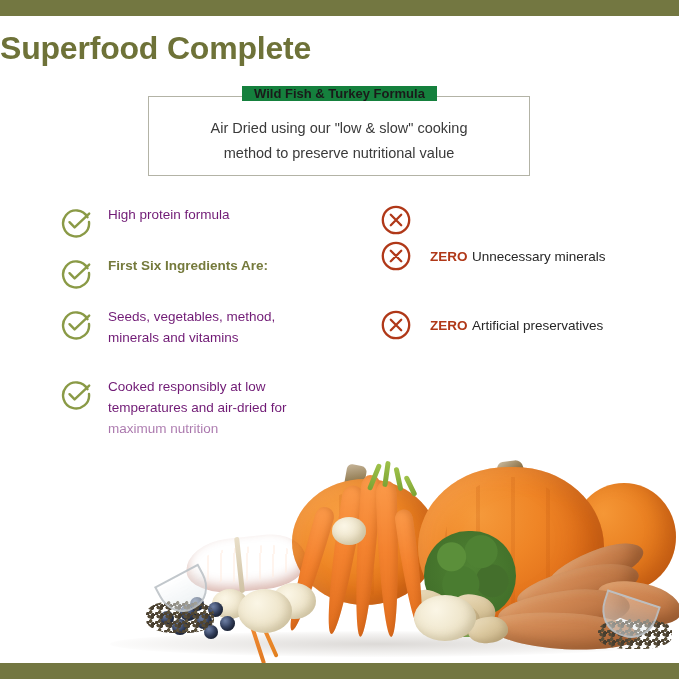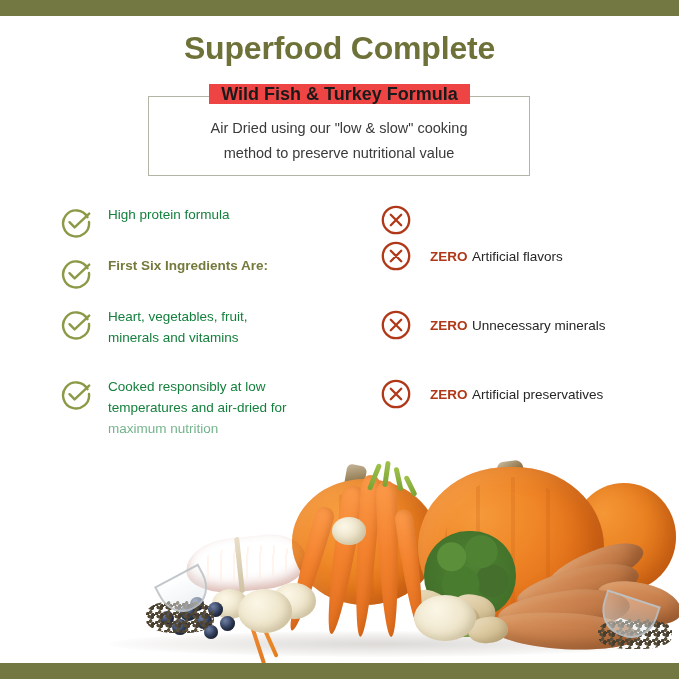--- a/index.html
+++ b/index.html
@@ -28,21 +28,21 @@
   .bar-bottom {
     position: absolute;
     left: 0; right: 0; bottom: 0;
     height: 16px;
     background: #737741;
   }
   .title {
     position: absolute;
     left: 0; right: 0;
     top: 30px;
-    text-align: center;
+    text-align: left;
     color: #6e7238;
     font-size: 32px;
     font-weight: bold;
     letter-spacing: -0.2px;
   }
   .formula-box {
     position: absolute;
     left: 148px;
     top: 96px;
     width: 382px;
@@ -51,23 +51,23 @@
     box-sizing: border-box;
   }
   .formula-title {
     position: absolute;
     left: 0; right: 0;
     top: 84px;
     text-align: center;
     z-index: 4;
   }
   .formula-title span {
-    background: #ef4444;
+    background: #15803d;
     color: #1a1a1a;
-    font-size: 18px;
+    font-size: 13px;
     font-weight: bold;
     padding: 0 12px;
   }
   .formula-desc {
     position: absolute;
     left: 152px;
     width: 374px;
     top: 116px;
     text-align: center;
     color: #3a3a3a;
@@ -94,21 +94,21 @@
   .item .ico {
     position: absolute;
     left: 0;
     top: 2px;
     width: 32px;
     height: 32px;
   }
   .item .txt {
     font-size: 13.5px;
     line-height: 21px;
-    color: #15803d;
+    color: #701a75;
   }
   .item .head {
     display: block;
     font-size: 13.5px;
     line-height: 21px;
     color: #757a3c;
     font-weight: bold;
   }
   .zero-item {
     position: relative;
@@ -370,21 +370,21 @@
       <span class="head">First Six Ingredients Are:</span>
     </div>
 
     <div class="item gap-2">
       <span class="ico">
         <svg viewBox="0 0 32 32" width="32" height="32">
           <path d="M27.5 11.2 A13 13 0 1 0 29 16" fill="none" stroke="#8a9a46" stroke-width="2.4" stroke-linecap="round"></path>
           <path d="M9.5 16.2 L14.6 21.4 L29.2 7.6" fill="none" stroke="#8a9a46" stroke-width="2.4" stroke-linecap="round" stroke-linejoin="round"></path>
         </svg>
       </span>
-      <div class="txt">Heart, vegetables, fruit,</div>
+      <div class="txt">Seeds, vegetables, method,</div>
       <div class="txt">minerals and vitamins</div>
     </div>
 
     <div class="item">
       <span class="ico">
         <svg viewBox="0 0 32 32" width="32" height="32">
           <path d="M27.5 11.2 A13 13 0 1 0 29 16" fill="none" stroke="#8a9a46" stroke-width="2.4" stroke-linecap="round"></path>
           <path d="M9.5 16.2 L14.6 21.4 L29.2 7.6" fill="none" stroke="#8a9a46" stroke-width="2.4" stroke-linecap="round" stroke-linejoin="round"></path>
         </svg>
       </span>
@@ -399,32 +399,20 @@
 
     <div class="zero-item">
       <span class="ico">
         <svg viewBox="0 0 32 32" width="32" height="32">
           <circle cx="16" cy="16" r="13.2" fill="none" stroke="#b03818" stroke-width="2.3"></circle>
           <path d="M10.8 10.8 L21.2 21.2 M21.2 10.8 L10.8 21.2" stroke="#b03818" stroke-width="2.3" stroke-linecap="round"></path>
         </svg>
       </span>
     </div>
 
-    <div class="zero-item">
-      <span class="ico">
-        <svg viewBox="0 0 32 32" width="32" height="32">
-          <circle cx="16" cy="16" r="13.2" fill="none" stroke="#b03818" stroke-width="2.3"></circle>
-          <path d="M10.8 10.8 L21.2 21.2 M21.2 10.8 L10.8 21.2" stroke="#b03818" stroke-width="2.3" stroke-linecap="round"></path>
-        </svg>
-      </span>
-      <div class="zero-line">
-        <span class="zlabel">ZERO</span>
-        <span class="ztxt">Artificial flavors</span>
-      </div>
-    </div>
 
     <div class="zero-item">
       <span class="ico">
         <svg viewBox="0 0 32 32" width="32" height="32">
           <circle cx="16" cy="16" r="13.2" fill="none" stroke="#b03818" stroke-width="2.3"></circle>
           <path d="M10.8 10.8 L21.2 21.2 M21.2 10.8 L10.8 21.2" stroke="#b03818" stroke-width="2.3" stroke-linecap="round"></path>
         </svg>
       </span>
       <div class="zero-line">
         <span class="zlabel">ZERO</span>

